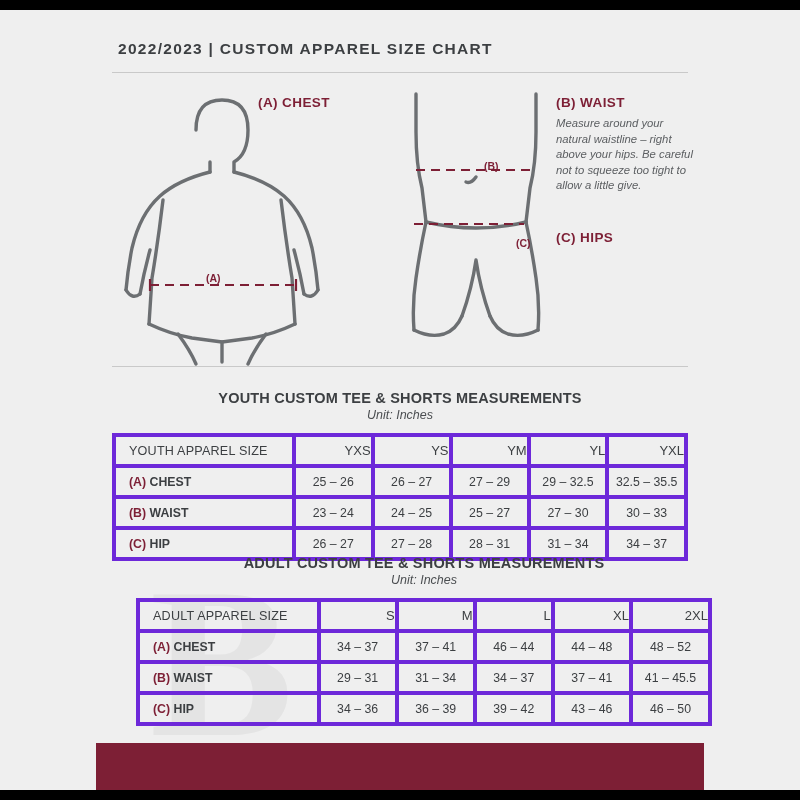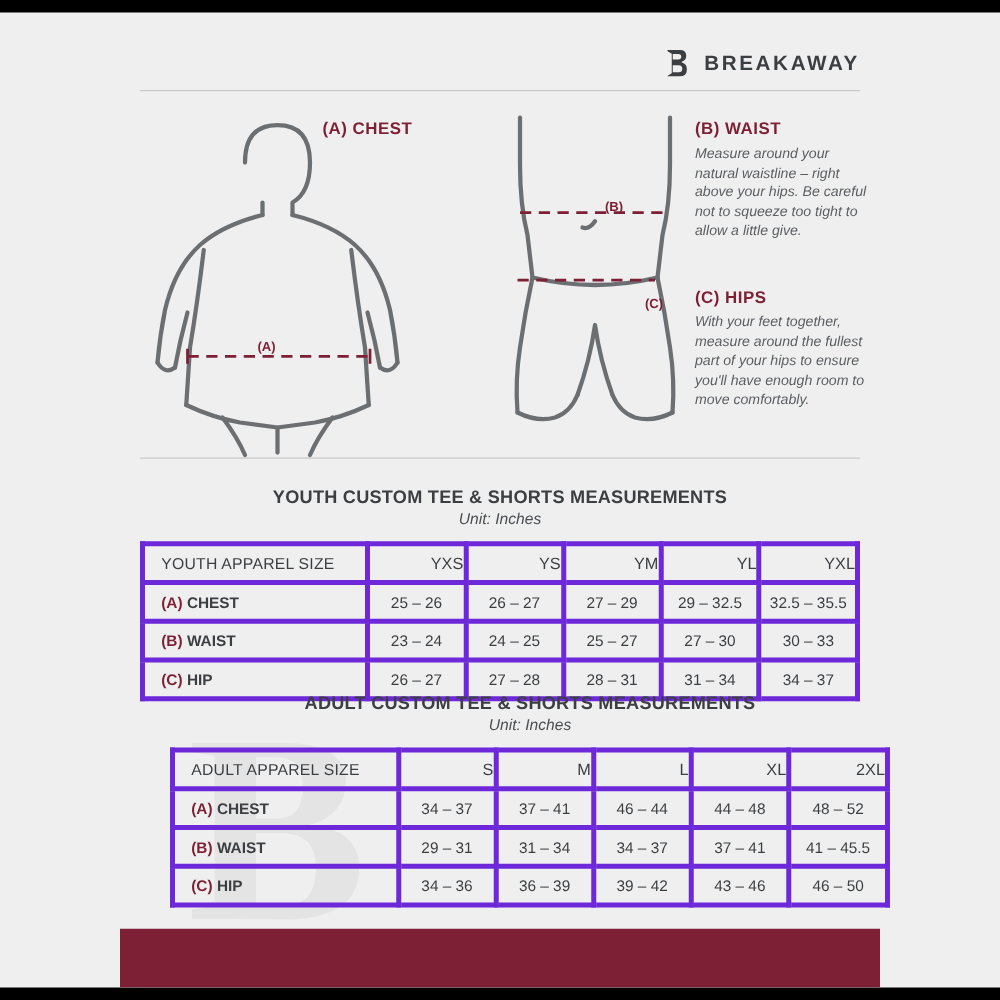--- a/index.html
+++ b/index.html
@@ -198,31 +198,21 @@
 </style>
 </head>
 <body>
 
 <div id="page">
   <div class="sheet">
 
     <div class="watermark">B</div>
 
     <div class="header">
-      <div class="brand">
-        <span class="brand-mark">
-          <svg width="20" height="24" viewBox="0 0 20 24" aria-hidden="true">
-            <path d="M3 1 H13 Q18 1 18 5.5 Q18 9 14.5 10.3 L14.5 11 Q18.5 12 18.5 16.5 Q18.5 22 12.5 22 H3 Z" fill="#3c3f42"></path>
-            <path d="M7.2 4.2 H11.6 Q14 4.2 14 6.4 Q14 8.6 11.6 8.6 H7.2 Z" fill="#efefef"></path>
-            <path d="M7.2 13.2 H12 Q14.8 13.2 14.8 16 Q14.8 18.8 12 18.8 H7.2 Z" fill="#efefef"></path>
-            <path d="M0.6 0.6 L6.4 4.0 L6.4 19.6 L0.6 23.2 Z" fill="#efefef"></path>
-          </svg>
-        </span>
-        <span class="brand-name">BREAKAWAY</span>
-      </div>
+      <div class="header-title">2022/2023  |  CUSTOM APPAREL SIZE CHART</div>
       <div class="hr-top"></div>
     </div>
 
     <div class="figures">
       <svg class="fig-svg" width="800" height="295" viewBox="0 0 800 295" aria-hidden="true">
         <g fill="none" stroke="#6c6f72" stroke-width="3.4" stroke-linecap="round" stroke-linejoin="round">
 
           <path d="M196 58 Q196 28 222 28 Q248 28 248 58 Q248 82 234 90 L234 100"></path>
           <path d="M210 90 L210 100"></path>
           <path d="M210 100 Q178 108 160 124 Q140 142 132 176 Q128 196 126 218"></path>
@@ -270,21 +260,20 @@
 
       <div class="callout" id="callout-chest">
         <div class="ttl">(A) CHEST</div>
       </div>
       <div class="callout" id="callout-waist">
         <div class="ttl">(B) WAIST</div>
         <div class="body">Measure around your natural waistline – right above your hips. Be careful not to squeeze too tight to allow a little give.</div>
       </div>
       <div class="callout" id="callout-hips">
         <div class="ttl">(C) HIPS</div>
-        <div class="body">With your feet together, measure around the fullest part of your hips to ensure you'll have enough room to move comfortably.</div>
       </div>
     </div>
 
     <div class="hr-mid"></div>
 
     <div class="tbl-block" id="block-youth">
       <div class="tbl-title">YOUTH CUSTOM TEE &amp; SHORTS MEASUREMENTS</div>
       <div class="tbl-unit">Unit: Inches</div>
       <table>
         <thead>

